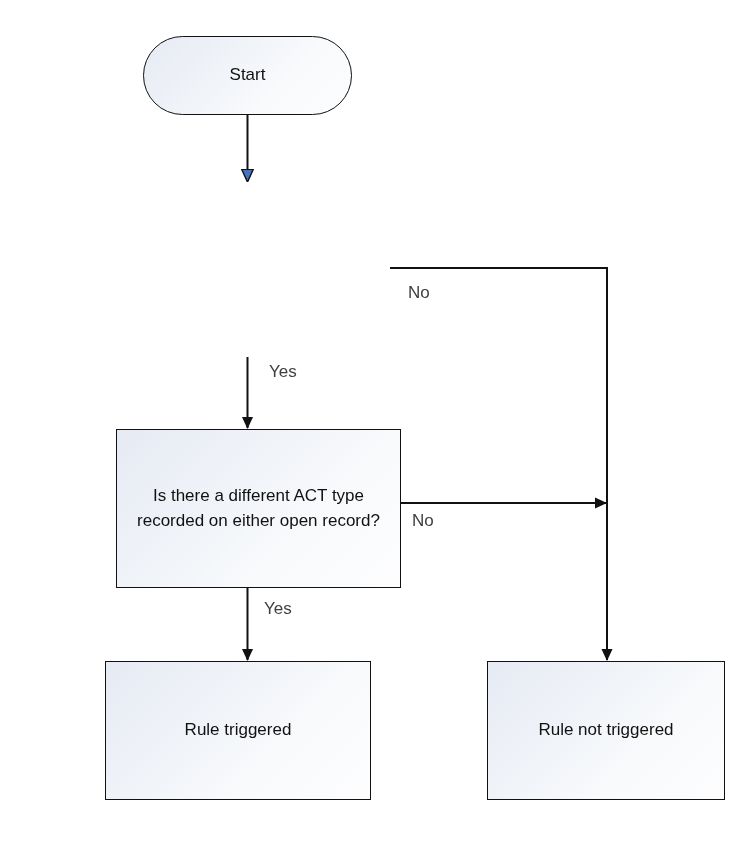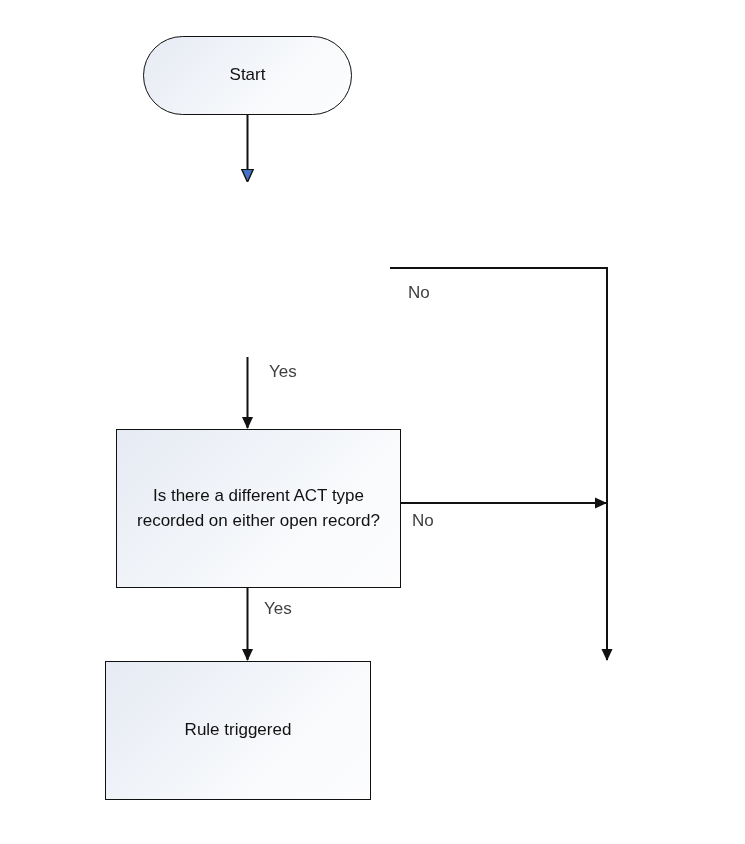--- a/index.html
+++ b/index.html
@@ -97,19 +97,22 @@
 
 
   <div class="node" id="node-decision-2">
     <span class="label">Is there a different ACT type recorded on either open record?</span>
   </div>
 
   <div class="node" id="node-rule-triggered">
     <span class="label">Rule triggered</span>
   </div>
 
+  <div class="node" id="node-rule-not-triggered">
+    <span class="label">Rule not triggered</span>
+  </div>
 
   <span class="edge-label" id="label-no-1">No</span>
   <span class="edge-label" id="label-yes-1">Yes</span>
   <span class="edge-label" id="label-no-2">No</span>
   <span class="edge-label" id="label-yes-2">Yes</span>
 
 </div>
 
 </body></html>

